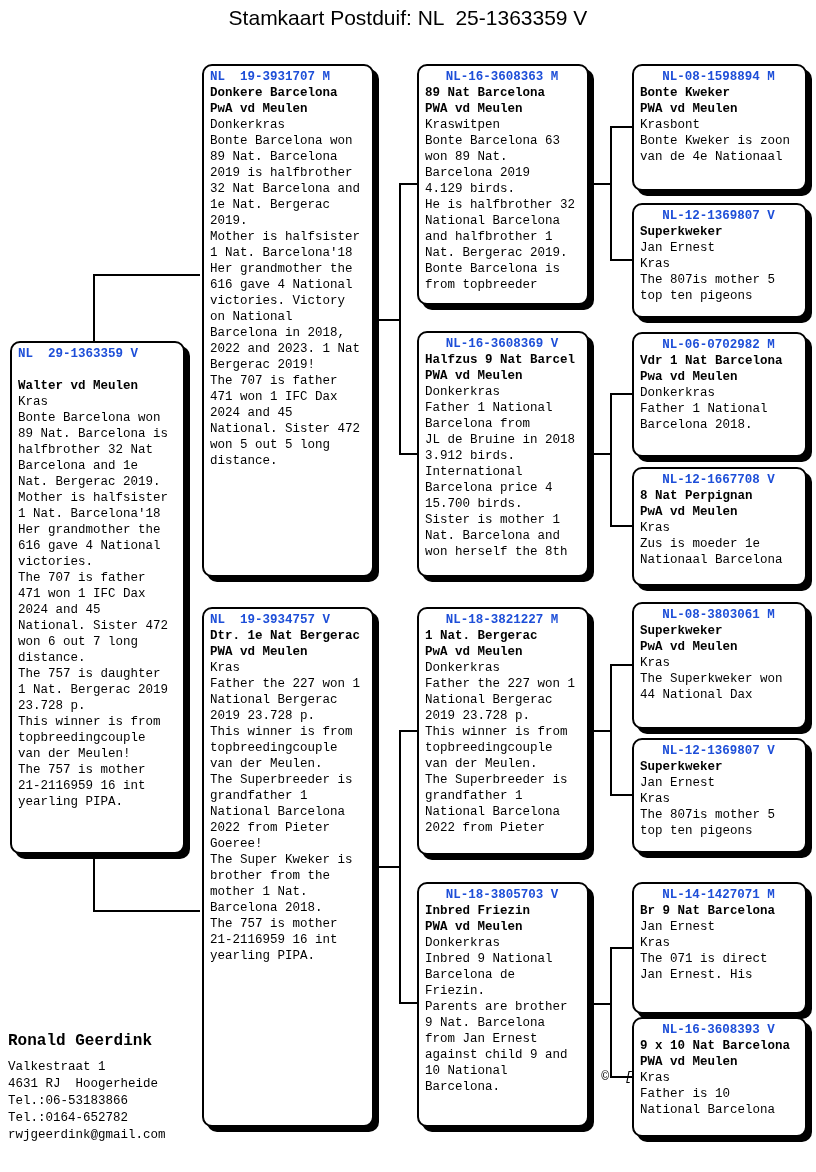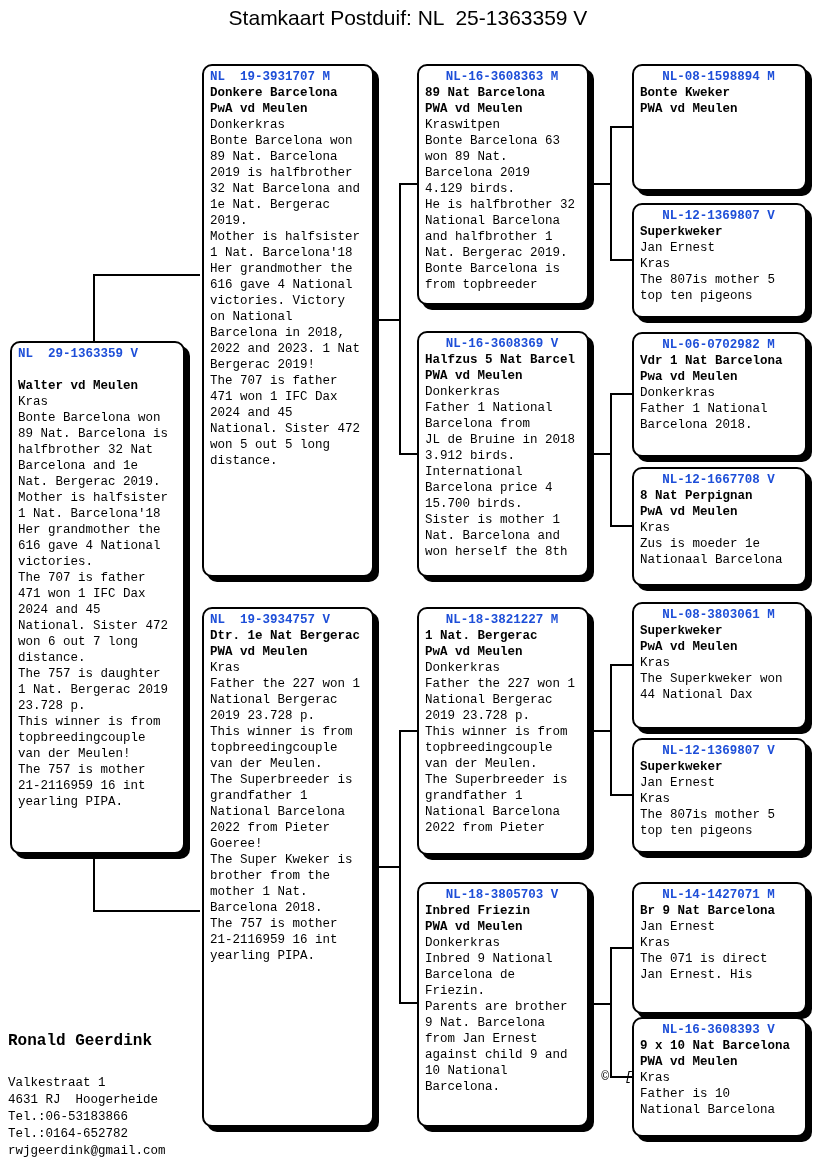--- a/index.html
+++ b/index.html
@@ -13,21 +13,21 @@
   .ring.center{text-align:center;padding-right:6px;}
   .nick{font-weight:bold;white-space:pre;}
   .owner{font-weight:bold;white-space:pre;}
   .owner.plain{font-weight:normal;}
   .owner.gap{margin-top:16px;}
   .body{white-space:pre;}
   .bracket{position:absolute;border-left:2px solid #000;border-top:2px solid #000;
            border-bottom:2px solid #000;box-sizing:border-box;z-index:1;}
   .hline{position:absolute;height:2px;background:#000;z-index:1;}
   .contact{position:absolute;left:8px;top:1032px;}
-  .contact-name{font-weight:bold;font-size:16px;margin-bottom:25px;white-space:pre;}
+  .contact-name{font-weight:bold;font-size:16px;margin-bottom:9px;white-space:pre;}
   .contact-lines{font-size:12.5px;line-height:17px;white-space:pre;}
   .footer{position:absolute;right:4px;top:1069px;font-size:13px;font-style:italic;white-space:pre;}
 </style>
 </head>
 <body>
 
 <div class="title">Stamkaart Postduif: NL  25-1363359 V</div>
 
 <div class="bracket" style="left:93px;top:274px;width:107px;height:638px;"></div>
 <div class="hline" style="left:374px;top:319px;width:27px;"></div>
@@ -137,21 +137,21 @@
 4.129 birds.
 He is halfbrother 32
 National Barcelona
 and halfbrother 1
 Nat. Bergerac 2019.
 Bonte Barcelona is
 from topbreeder</div>
 </div>
 <div class="box" style="left:417px;top:331px;width:172px;height:246px;">
   <div class="ring center">NL-16-3608369 V</div>
-  <div class="nick">Halfzus 5 Nat Barcel</div>
+  <div class="nick">Halfzus 9 Nat Barcel</div>
   <div class="owner">PWA vd Meulen</div>
   <div class="body">Donkerkras
 Father 1 National
 Barcelona from
 JL de Bruine in 2018
 3.912 birds.
 International
 Barcelona price 4
 15.700 birds.
 Sister is mother 1
@@ -187,20 +187,23 @@
 from Jan Ernest
 against child 9 and
 10 National
 Barcelona.</div>
 </div>
 
 <div class="box" style="left:632px;top:64px;width:175px;height:127px;">
   <div class="ring center">NL-08-1598894 M</div>
   <div class="nick">Bonte Kweker</div>
   <div class="owner">PWA vd Meulen</div>
+  <div class="body">Krasbont
+Bonte Kweker is zoon
+van de 4e Nationaal</div>
 </div>
 <div class="box" style="left:632px;top:203px;width:175px;height:115px;">
   <div class="ring center">NL-12-1369807 V</div>
   <div class="nick">Superkweker</div>
   <div class="owner plain">Jan Ernest</div>
   <div class="body">Kras
 The 807is mother 5
 top ten pigeons</div>
 </div>
 <div class="box" style="left:632px;top:332px;width:175px;height:125px;">

